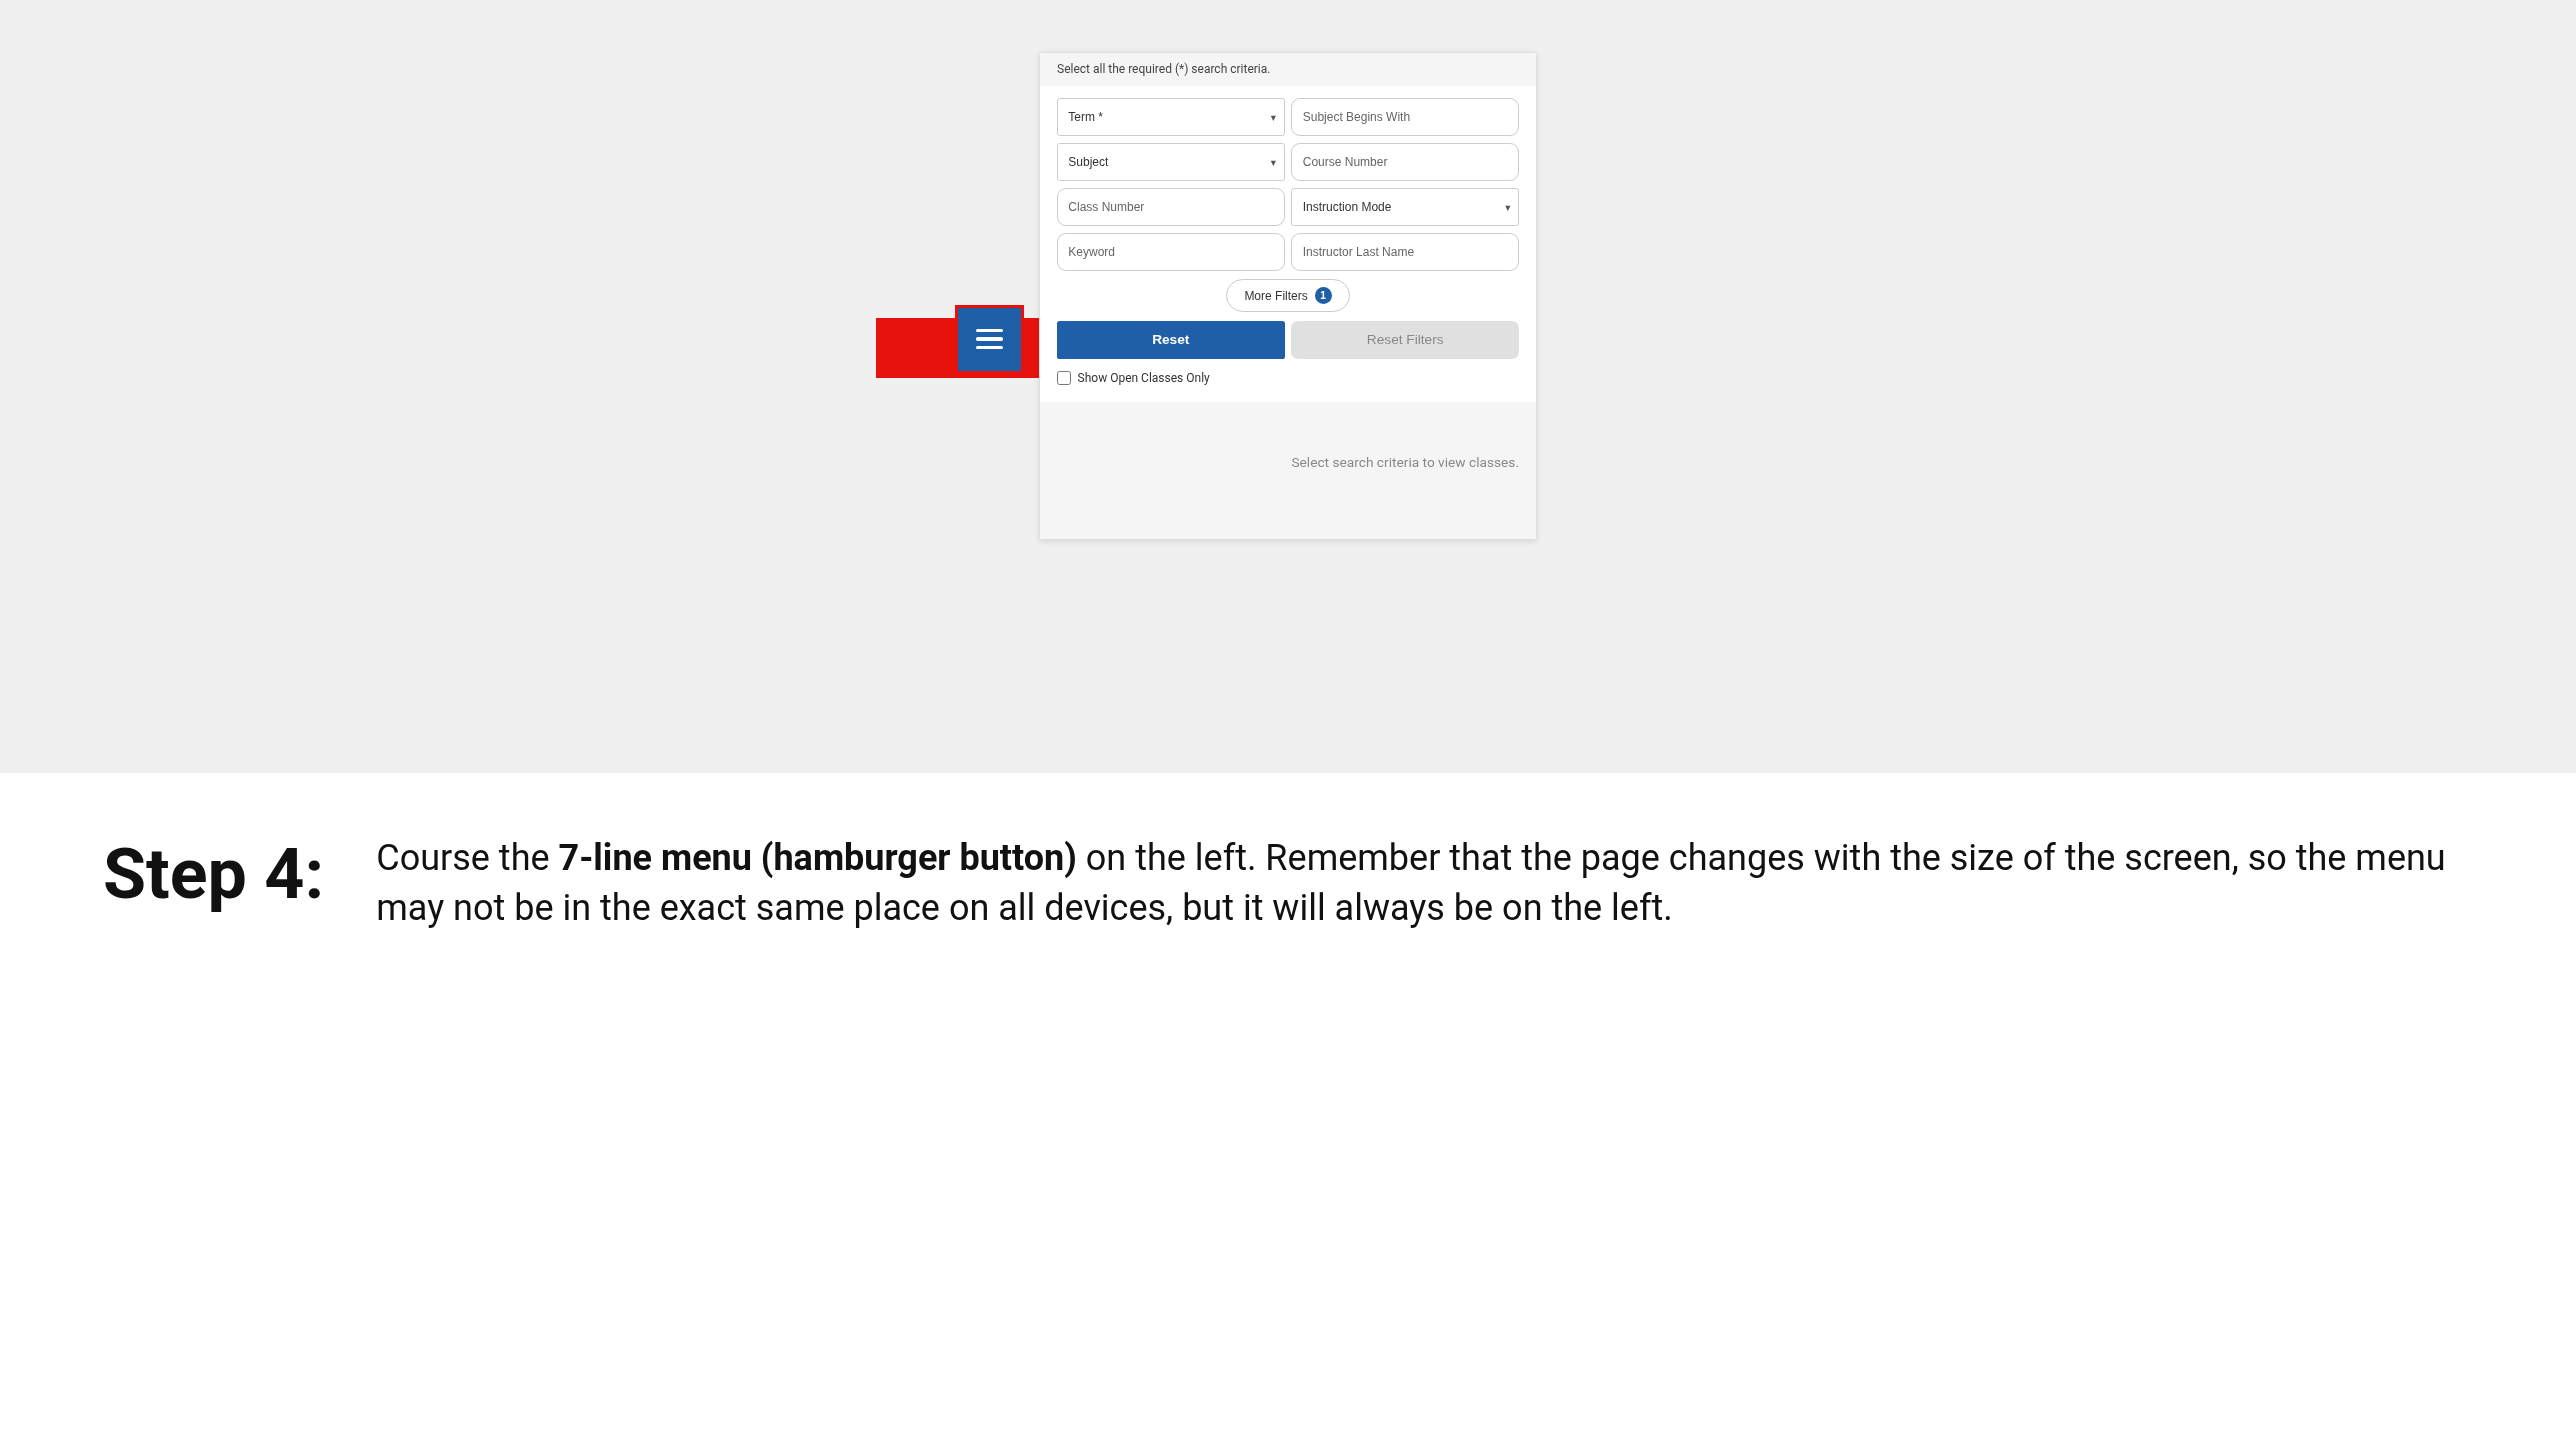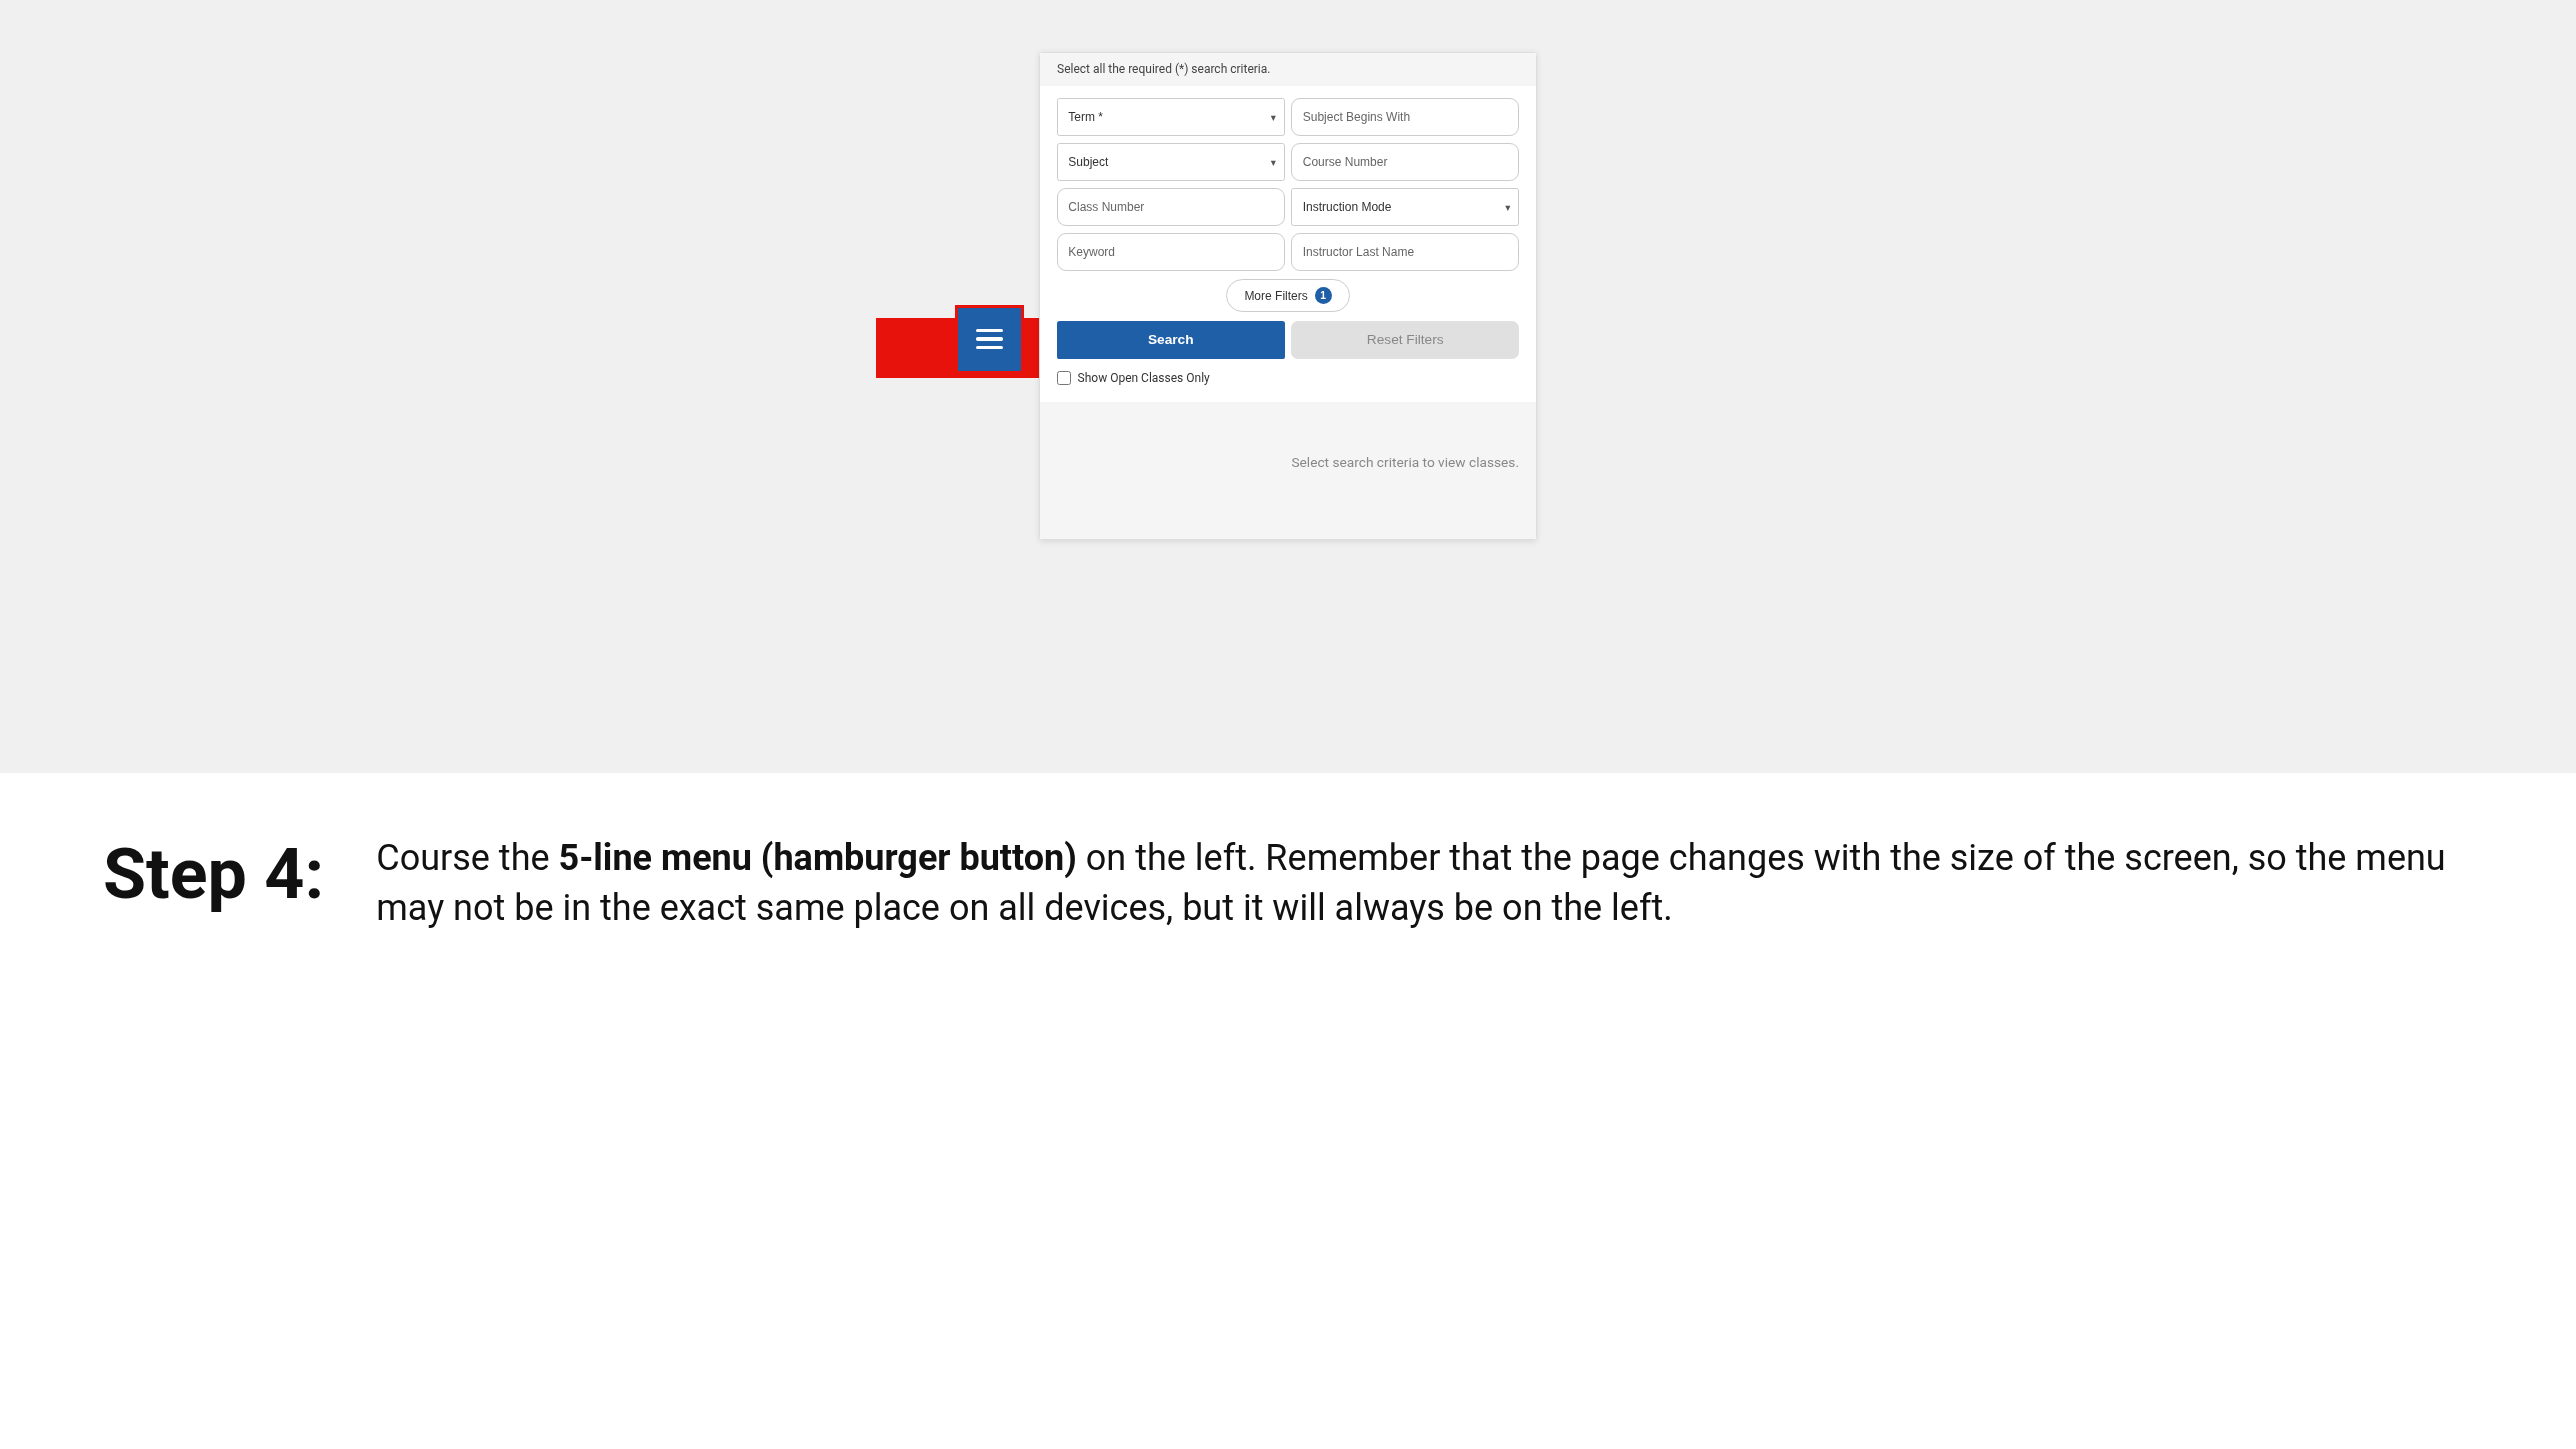--- a/index.html
+++ b/index.html
@@ -378,36 +378,36 @@
       </div>
 
       <div class="more-filters-row">
         <button class="more-filters-btn">
           <span>More Filters</span>
           <span class="filter-badge">1</span>
         </button>
       </div>
 
       <div class="action-row">
-        <button class="search-btn">Search</button>
+        <button class="search-btn">Reset</button>
         <button class="reset-btn">Reset Filters</button>
       </div>
 
       <div class="open-classes-row">
         <input type="checkbox" class="open-classes-checkbox" style="">
         <label class="open-classes-label">Show Open Classes Only</label>
       </div>
 
       <div class="results-area">
         <span class="results-placeholder">Select search criteria to view classes.</span>
       </div>
 
     </div>
   </div>
 </div>
 
 <div class="instruction-area">
   <span class="step-label">Step 4:</span>
   <p class="step-text">
-    <span>Course the </span><strong>5-line menu (hamburger button)</strong><span> on the left. Remember that the page changes with the size of the screen, so the menu may not be in the exact same place on all devices, but it will always be on the left.</span>
+    <span>Course the </span><strong>7-line menu (hamburger button)</strong><span> on the left. Remember that the page changes with the size of the screen, so the menu may not be in the exact same place on all devices, but it will always be on the left.</span>
   </p>
 </div>
 
 
 </body></html>

